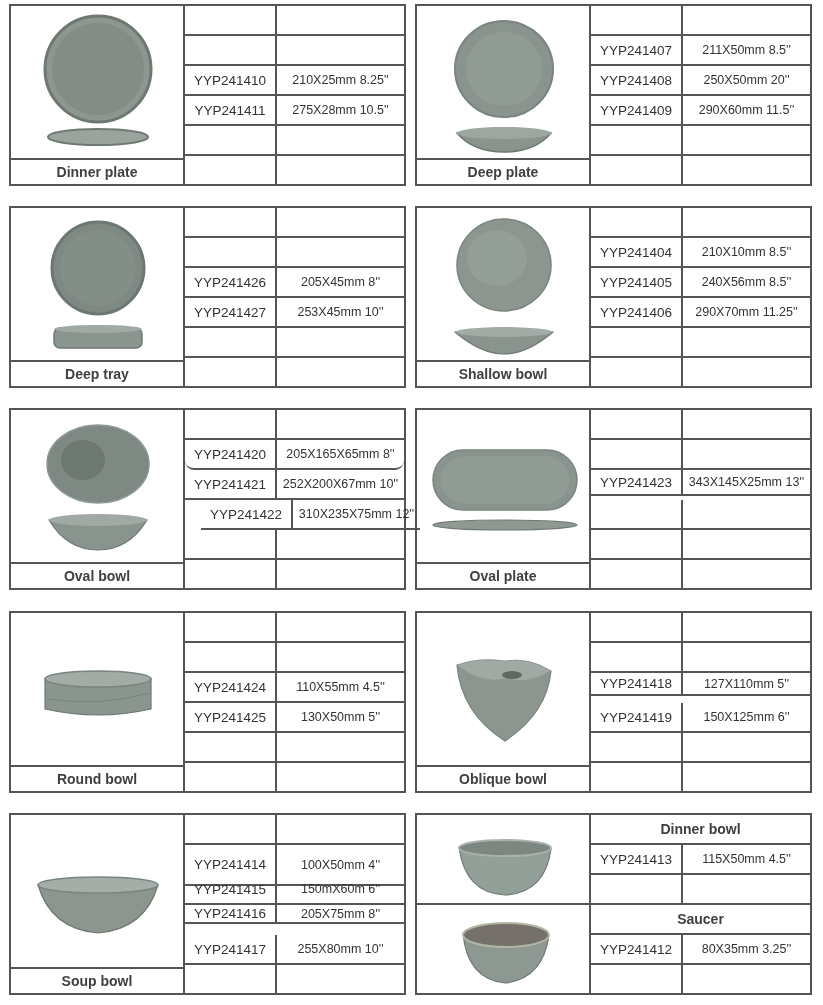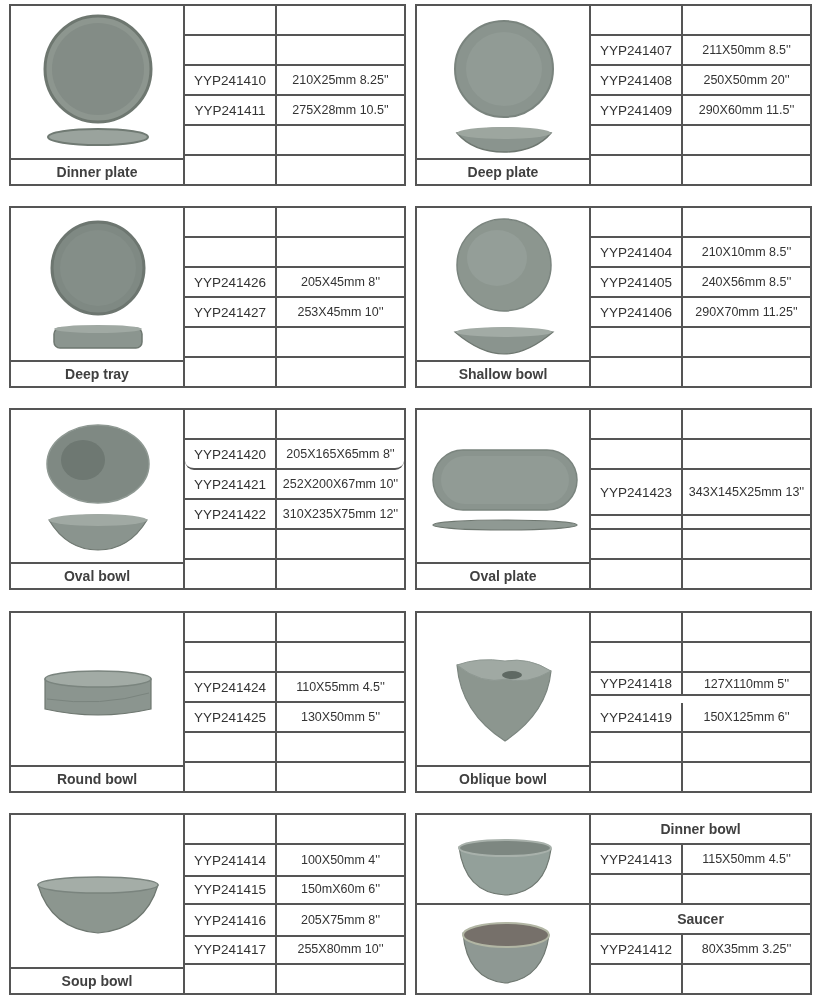--- a/index.html
+++ b/index.html
@@ -187,21 +187,21 @@
         <div class="c2"></div>
       </div>
     <div class="row" style="top:30px;height:30px;border-radius:9px;">
         <div class="c1">YYP241420</div>
         <div class="c2">205X165X65mm  8''</div>
       </div>
     <div class="row" style="top:60px;height:30px;">
         <div class="c1">YYP241421</div>
         <div class="c2">252X200X67mm  10''</div>
       </div>
-    <div class="row" style="top:90px;height:30px;">
+    <div class="row" style="top:90px;height:30px;margin-left:16px;">
         <div class="c1">YYP241422</div>
         <div class="c2">310X235X75mm  12''</div>
       </div>
     <div class="row" style="top:120px;height:30px;">
         <div class="c1"></div>
         <div class="c2"></div>
       </div>
     <div class="row" style="top:150px;height:28px;">
         <div class="c1"></div>
         <div class="c2"></div>
@@ -220,21 +220,21 @@
   <div class="label">Oval plate</div>
   <div class="grid">
     <div class="row" style="top:0;height:30px;">
         <div class="c1"></div>
         <div class="c2"></div>
       </div>
     <div class="row" style="top:30px;height:30px;">
         <div class="c1"></div>
         <div class="c2"></div>
       </div>
-    <div class="row" style="top:60px;height:46px;">
+    <div class="row" style="top:60px;height:26px;">
         <div class="c1">YYP241423</div>
         <div class="c2">343X145X25mm  13''</div>
       </div>
     <div class="row" style="top:90px;height:30px;">
         <div class="c1"></div>
         <div class="c2"></div>
       </div>
     <div class="row" style="top:120px;height:30px;">
         <div class="c1"></div>
         <div class="c2"></div>
@@ -326,29 +326,29 @@
       <path d="M27 70 Q40 114 87 118 Q134 114 147 70 Z" fill="#8c968f" stroke="#6e7770" stroke-width="1.2"></path>
       <ellipse cx="87" cy="70" rx="60" ry="8" fill="#a4ada7" stroke="#7a847e" stroke-width="1.5"></ellipse>
     </svg>
   </div>
   <div class="label">Soup bowl</div>
   <div class="grid">
     <div class="row" style="top:0;height:30px;">
         <div class="c1"></div>
         <div class="c2"></div>
       </div>
-    <div class="row" style="top:30px;height:32px;">
+    <div class="row" style="top:30px;height:41px;">
         <div class="c1">YYP241414</div>
         <div class="c2">100X50mm 4''</div>
       </div>
     <div class="row" style="top:60px;height:30px;">
         <div class="c1">YYP241415</div>
         <div class="c2">150mX60m 6''</div>
       </div>
-    <div class="row" style="top:90px;height:32px;">
+    <div class="row" style="top:90px;height:19px;">
         <div class="c1">YYP241416</div>
         <div class="c2">205X75mm 8''</div>
       </div>
     <div class="row" style="top:120px;height:30px;">
         <div class="c1">YYP241417</div>
         <div class="c2">255X80mm 10''</div>
       </div>
     <div class="row" style="top:150px;height:28px;">
         <div class="c1"></div>
         <div class="c2"></div>

